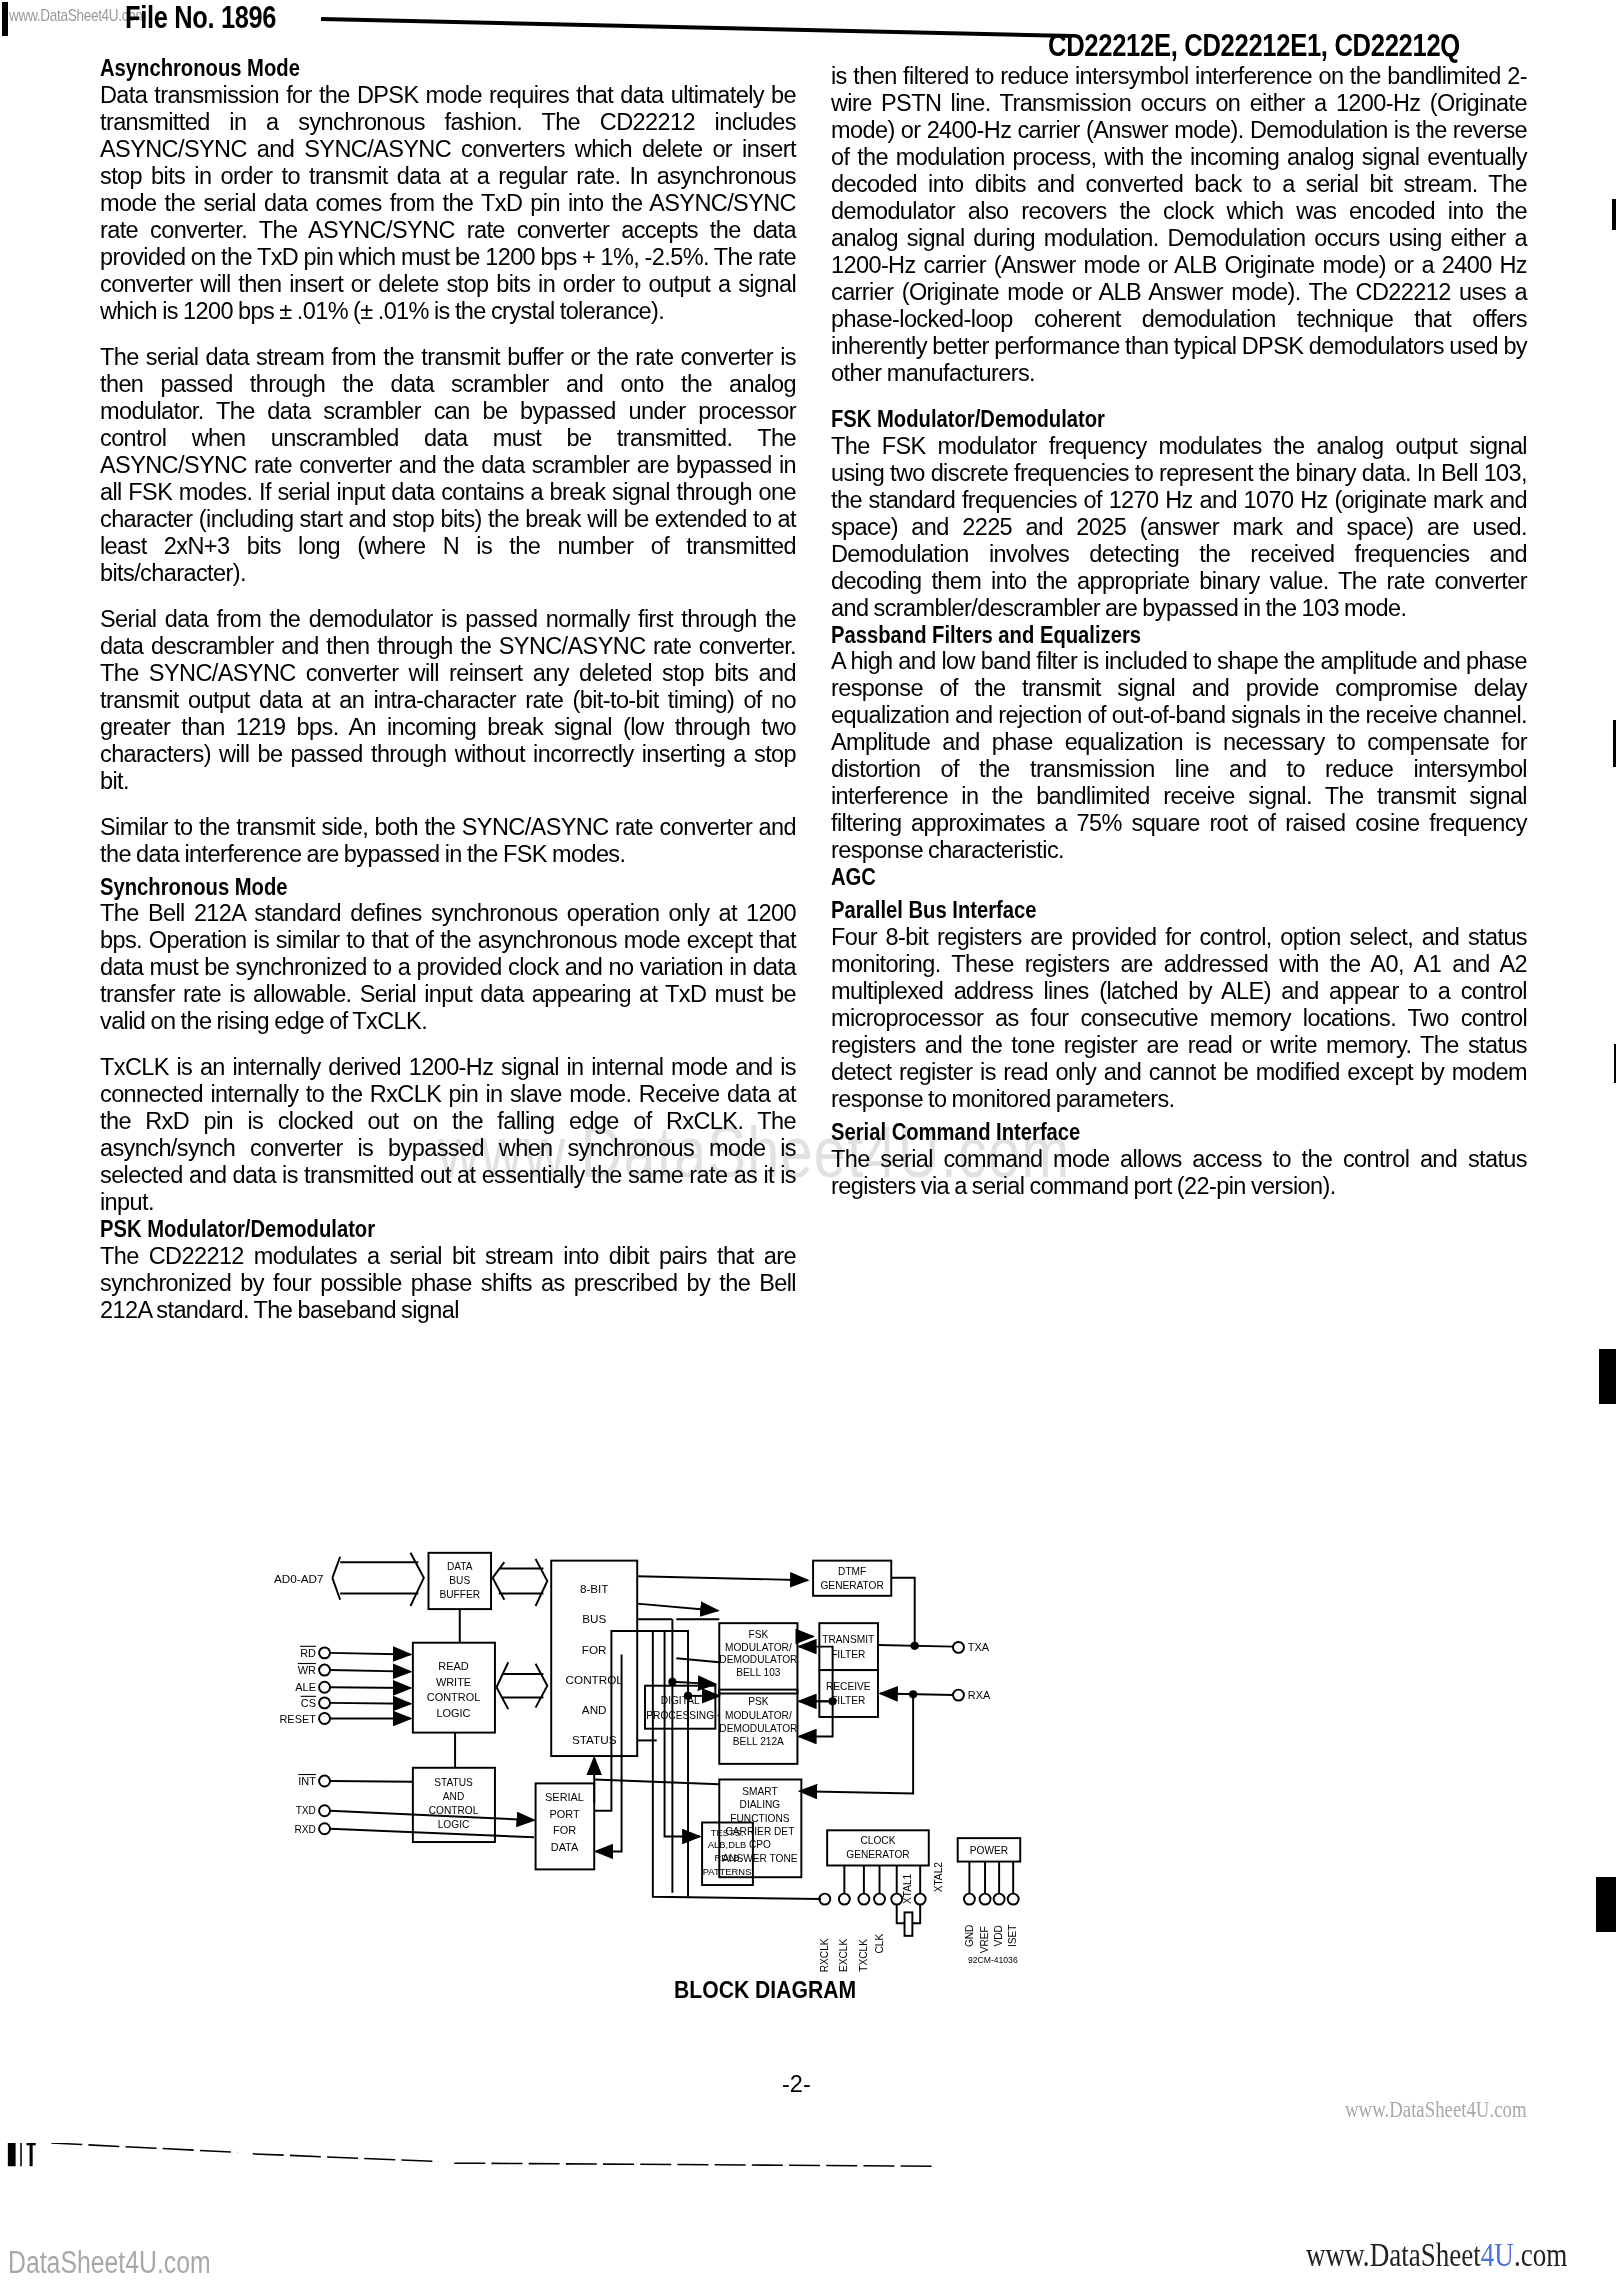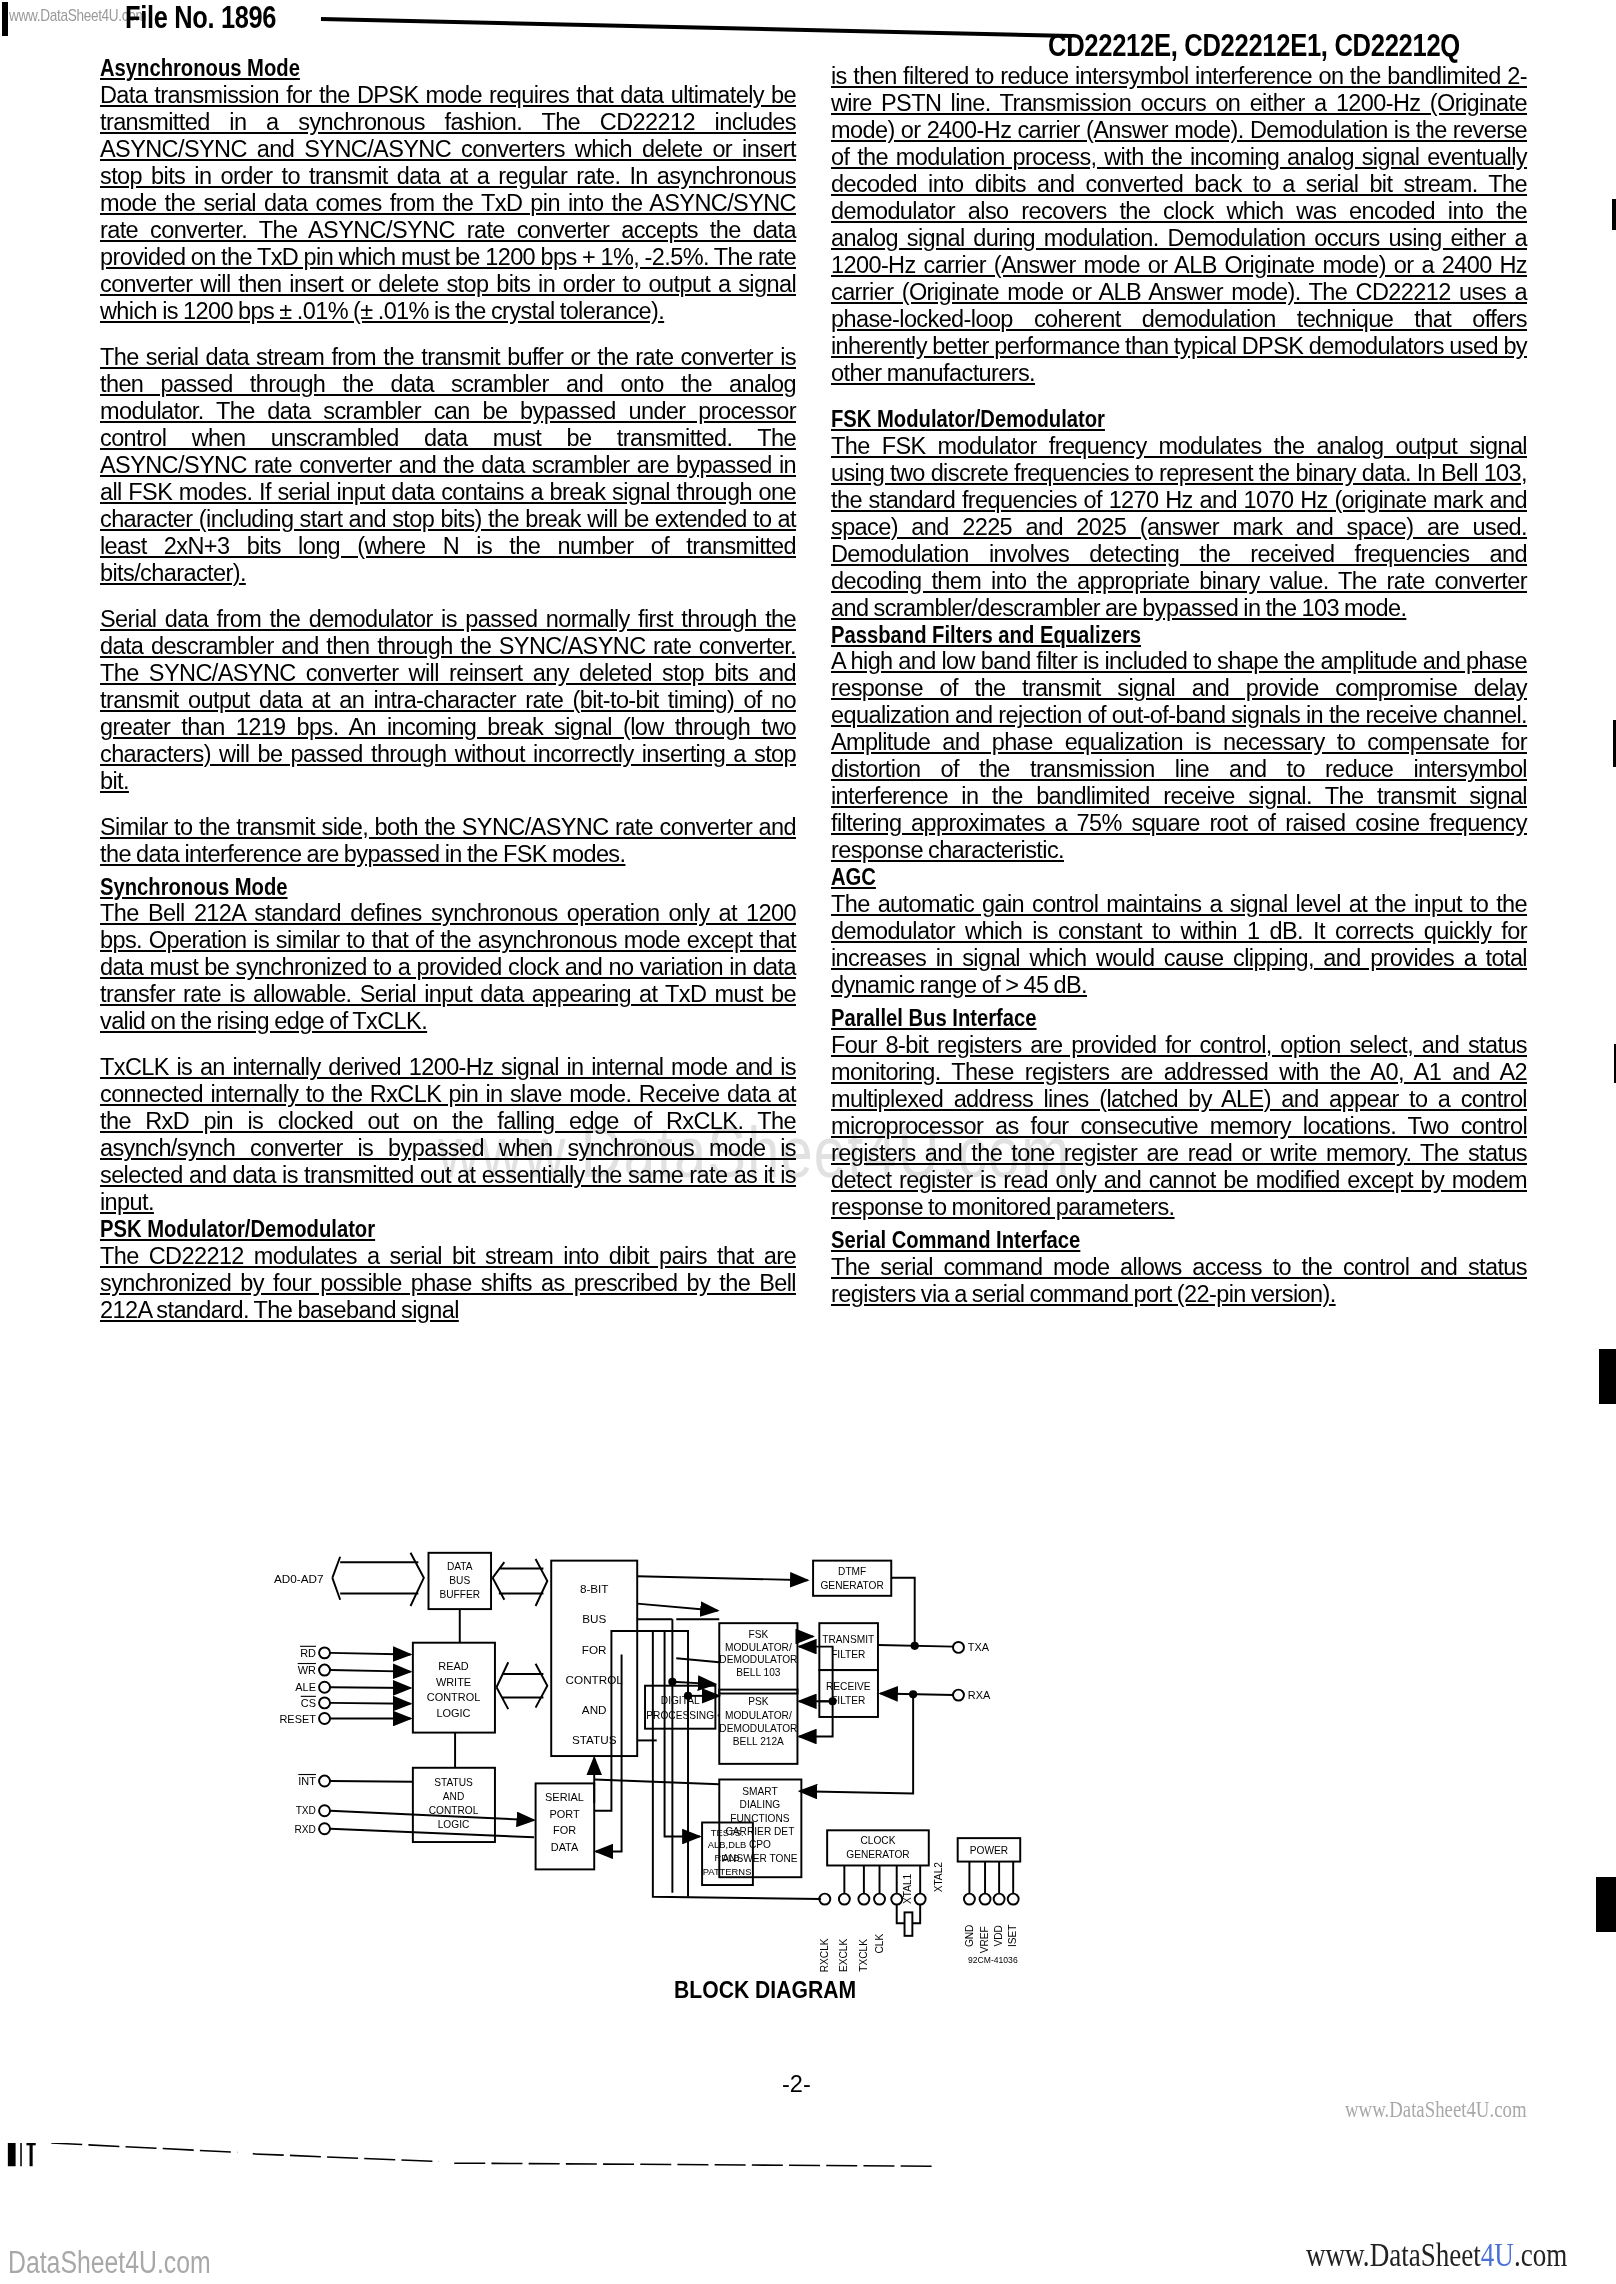--- a/index.html
+++ b/index.html
@@ -2,21 +2,21 @@
 <html style="font-size:12.5px"><head>
 <meta charset="utf-8">
 <style>
   html, body { margin: 0; padding: 0; background: #ffffff; }
   body { width: 1616px; height: 2284px; position: relative; overflow: hidden; font-family: "Liberation Sans", sans-serif; color: #000; }
   .wm-tl { position: absolute; left: 9.4px; top: 6.3px; font-size: 17px; color: #9a9a9a; letter-spacing: -0.4px; font-family: "Liberation Sans", sans-serif; transform: scaleX(0.8); transform-origin: left top; }
   .corner-mark { position: absolute; left: 1.6px; top: 1.6px; width: 6.3px; height: 34px; background: #000; }
   .file-no { position: absolute; left: 125px; top: 0px; font-size: 31px; font-weight: bold; transform: scaleX(0.82); transform-origin: left top; letter-spacing: -0.4px; }
   .header-rule { position: absolute; left: 321px; top: 17px; width: 751px; height: 3.9px; background: #000; transform: rotate(1.3deg); transform-origin: left center; }
   .part-nums { position: absolute; left: 1048px; top: 26.6px; font-size: 32px; font-weight: bold; transform: scaleX(0.8); transform-origin: left top; white-space: nowrap; letter-spacing: -0.4px; }
-  .col { position: absolute; width: 696px; text-decoration: underline; }
+  .col { position: absolute; width: 696px; }
   .col-left { left: 100px; top: 55px; }
   .col-right { left: 831px; top: 63px; }
   .sec-h { font-weight: bold; font-size: 23.5px; line-height: 26.6px; transform: scaleX(0.86); transform-origin: left top; white-space: nowrap; margin: 0; }
   .para { font-size: 23.5px; line-height: 27px; text-align: justify; text-align-last: left; margin: 0; letter-spacing: -0.6px; word-spacing: -0.8px; }
   .gap { height: 19px; }
   .gap-s { height: 6.3px; }
   .diagram { position: absolute; left: 250px; top: 1545px; width: 1048px; height: 469px; }
   .diagram-title { position: absolute; left: 674px; top: 1977px; font-size: 23.5px; font-weight: bold; transform: scaleX(0.9); transform-origin: left top; }
   .page-num { position: absolute; left: 782px; top: 2071px; font-size: 23.5px; }
   .wm-br1 { position: absolute; left: 1345px; top: 2096px; font-size: 23.5px; color: #a8a8a8; font-family: "Liberation Serif", serif; transform: scaleX(0.8); transform-origin: left top; }
@@ -58,21 +58,20 @@
 </div>
 
 <div class="col col-right">
   <p class="para">is then filtered to reduce intersymbol interference on the bandlimited 2-wire PSTN line. Transmission occurs on either a 1200-Hz (Originate mode) or 2400-Hz carrier (Answer mode). Demodulation is the reverse of the modulation process, with the incoming analog signal eventually decoded into dibits and converted back to a serial bit stream. The demodulator also recovers the clock which was encoded into the analog signal during modulation. Demodulation occurs using either a 1200-Hz carrier (Answer mode or ALB Originate mode) or a 2400 Hz carrier (Originate mode or ALB Answer mode). The CD22212 uses a phase-locked-loop coherent demodulation technique that offers inherently better performance than typical DPSK demodulators used by other manufacturers.</p>
   <div class="gap"></div>
   <h3 class="sec-h">FSK Modulator/Demodulator</h3>
   <p class="para">The FSK modulator frequency modulates the analog output signal using two discrete frequencies to represent the binary data. In Bell 103, the standard frequencies of 1270 Hz and 1070 Hz (originate mark and space) and 2225 and 2025 (answer mark and space) are used. Demodulation involves detecting the received frequencies and decoding them into the appropriate binary value. The rate converter and scrambler/descrambler are bypassed in the 103 mode.</p>
   <h3 class="sec-h">Passband Filters and Equalizers</h3>
   <p class="para">A high and low band filter is included to shape the amplitude and phase response of the transmit signal and provide compromise delay equalization and rejection of out-of-band signals in the receive channel. Amplitude and phase equalization is necessary to compensate for distortion of the transmission line and to reduce intersymbol interference in the bandlimited receive signal. The transmit signal filtering approximates a 75% square root of raised cosine frequency response characteristic.</p>
   <h3 class="sec-h">AGC</h3>
-  <p class="para">The automatic gain control maintains a signal level at the input to the demodulator which is constant to within 1 dB. It corrects quickly for increases in signal which would cause clipping, and provides a total dynamic range of &gt; 45 dB.</p>
   <div class="gap-s"></div>
   <h3 class="sec-h">Parallel Bus Interface</h3>
   <p class="para">Four 8-bit registers are provided for control, option select, and status monitoring. These registers are addressed with the A0, A1 and A2 multiplexed address lines (latched by ALE) and appear to a control microprocessor as four consecutive memory locations. Two control registers and the tone register are read or write memory. The status detect register is read only and cannot be modified except by modem response to monitored parameters.</p>
   <div class="gap-s"></div>
   <h3 class="sec-h">Serial Command Interface</h3>
   <p class="para">The serial command mode allows access to the control and status registers via a serial command port (22-pin version).</p>
 </div>
 
 <svg class="diagram" viewBox="0 0 1340 600" xmlns="http://www.w3.org/2000/svg" font-family="Liberation Sans, sans-serif" font-size="15" text-anchor="middle" stroke="#000" fill="none" stroke-width="2.5">
   <defs>

